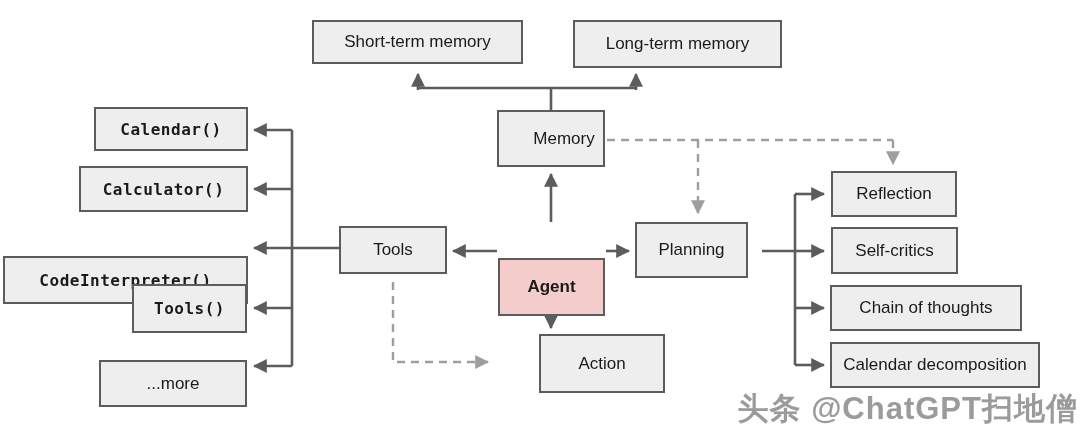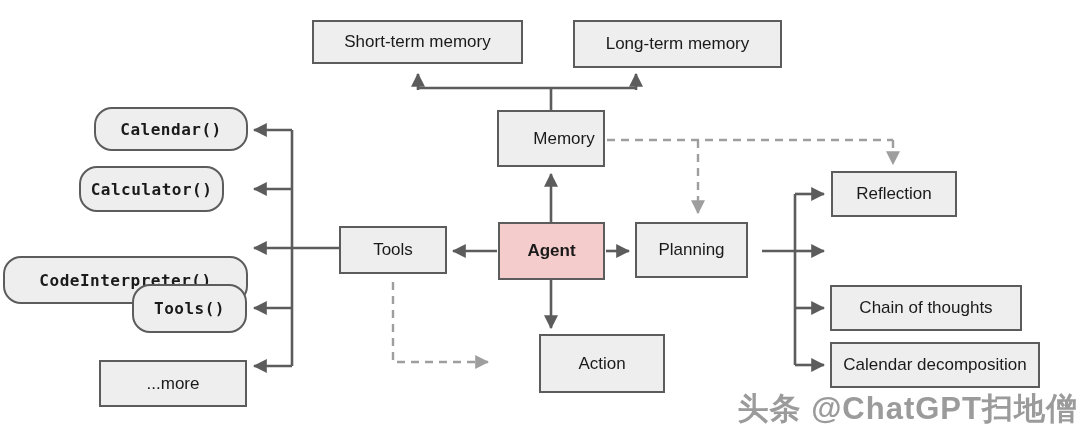--- a/index.html
+++ b/index.html
@@ -22,24 +22,24 @@
   .node{
     position:absolute;box-sizing:border-box;
     background:var(--node_fill);
     border:2px solid var(--border);
     display:flex;align-items:center;justify-content:center;
     color:var(--text);
     font-size:17px;
     text-align:center;
     white-space:nowrap;
   }
-  .node.pink{background:var(--agent_fill);font-weight:bold;}
+  .node.pink{background:var(--agent_fill);font-weight:bold;margin-top:36px;}
   .node.mono{
     font-family:"DejaVu Sans Mono","Liberation Mono",monospace;
-    font-weight:bold;font-size:16px;letter-spacing:0.5px;border-radius:18px;
+    font-weight:bold;font-size:16px;letter-spacing:0.5px;
   }
   .edge{stroke:var(--line);stroke-width:2.6;fill:none;}
   .edge-dashed{stroke:var(--dashed_line);stroke-width:2.4;fill:none;stroke-dasharray:8 6;}
   .watermark{
     position:absolute;right:2px;bottom:-2px;
     font-size:31px;font-weight:bold;letter-spacing:1px;
     color:var(--watermark);
     text-shadow:2px 2px 0 #ffffff, -1px -1px 0 #ffffff;
     white-space:nowrap;
   }
@@ -101,24 +101,25 @@
 
   <div class="node" style="left:339px;top:226px;width:108px;height:48px;">Tools</div>
 
   <div class="node pink" style="left:498px;top:222px;width:107px;height:58px;">Agent</div>
 
   <div class="node" style="left:635px;top:222px;width:113px;height:56px;">Planning</div>
 
   <div class="node" style="left:496px;top:334px;width:126px;height:59px;margin-left:43px;">Action</div>
 
   <div class="node mono" style="left:94px;top:107px;width:154px;height:44px;">Calendar()</div>
-  <div class="node mono" style="left:79px;top:166px;width:145px;height:46px;">Calculator()</div>
+  <div class="node mono" style="left:79px;top:166px;width:169px;height:46px;">Calculator()</div>
   <div class="node mono" style="left:3px;top:224px;width:245px;height:48px;margin-top:32px;">CodeInterpreter()</div>
   <div class="node mono" style="left:132px;top:284px;width:115px;height:49px;">Tools()</div>
   <div class="node" style="left:99px;top:360px;width:148px;height:47px;">...more</div>
 
   <div class="node" style="left:831px;top:171px;width:126px;height:46px;">Reflection</div>
+  <div class="node" style="left:831px;top:227px;width:127px;height:47px;">Self-critics</div>
   <div class="node" style="left:830px;top:285px;width:192px;height:46px;">Chain of thoughts</div>
   <div class="node" style="left:830px;top:342px;width:210px;height:46px;">Calendar decomposition</div>
 
   <div class="watermark">头条 @ChatGPT扫地僧</div>
 
 </div>
 
 </body></html>

